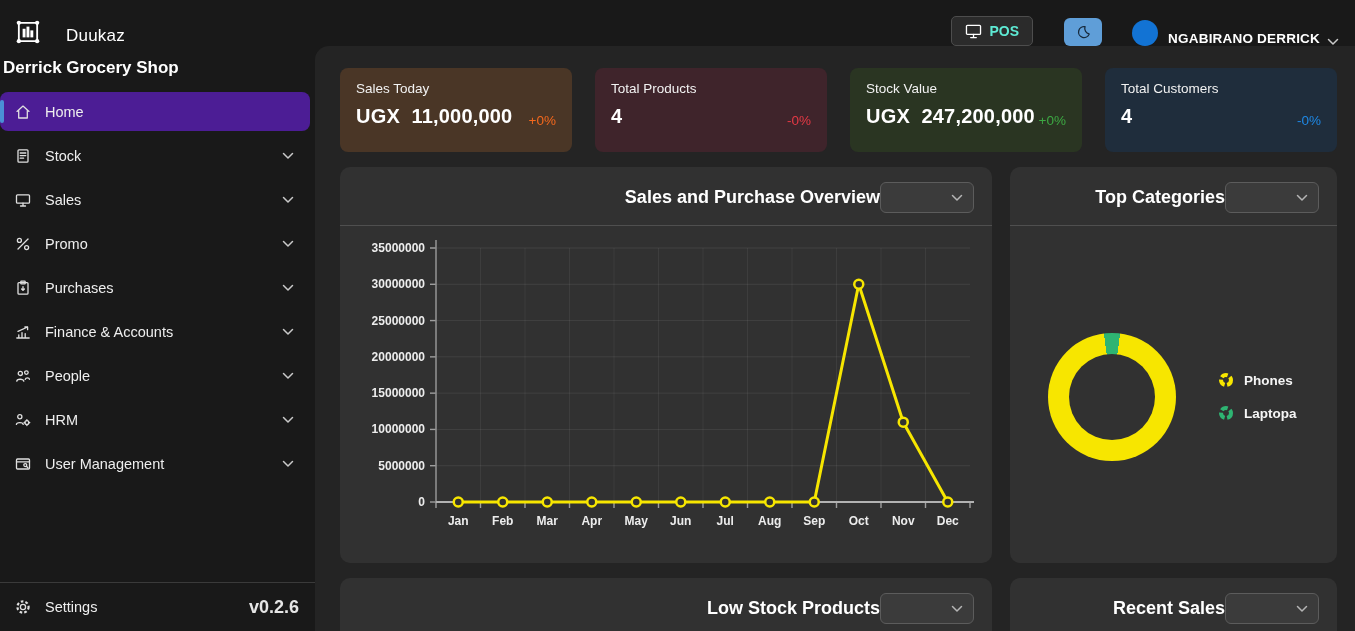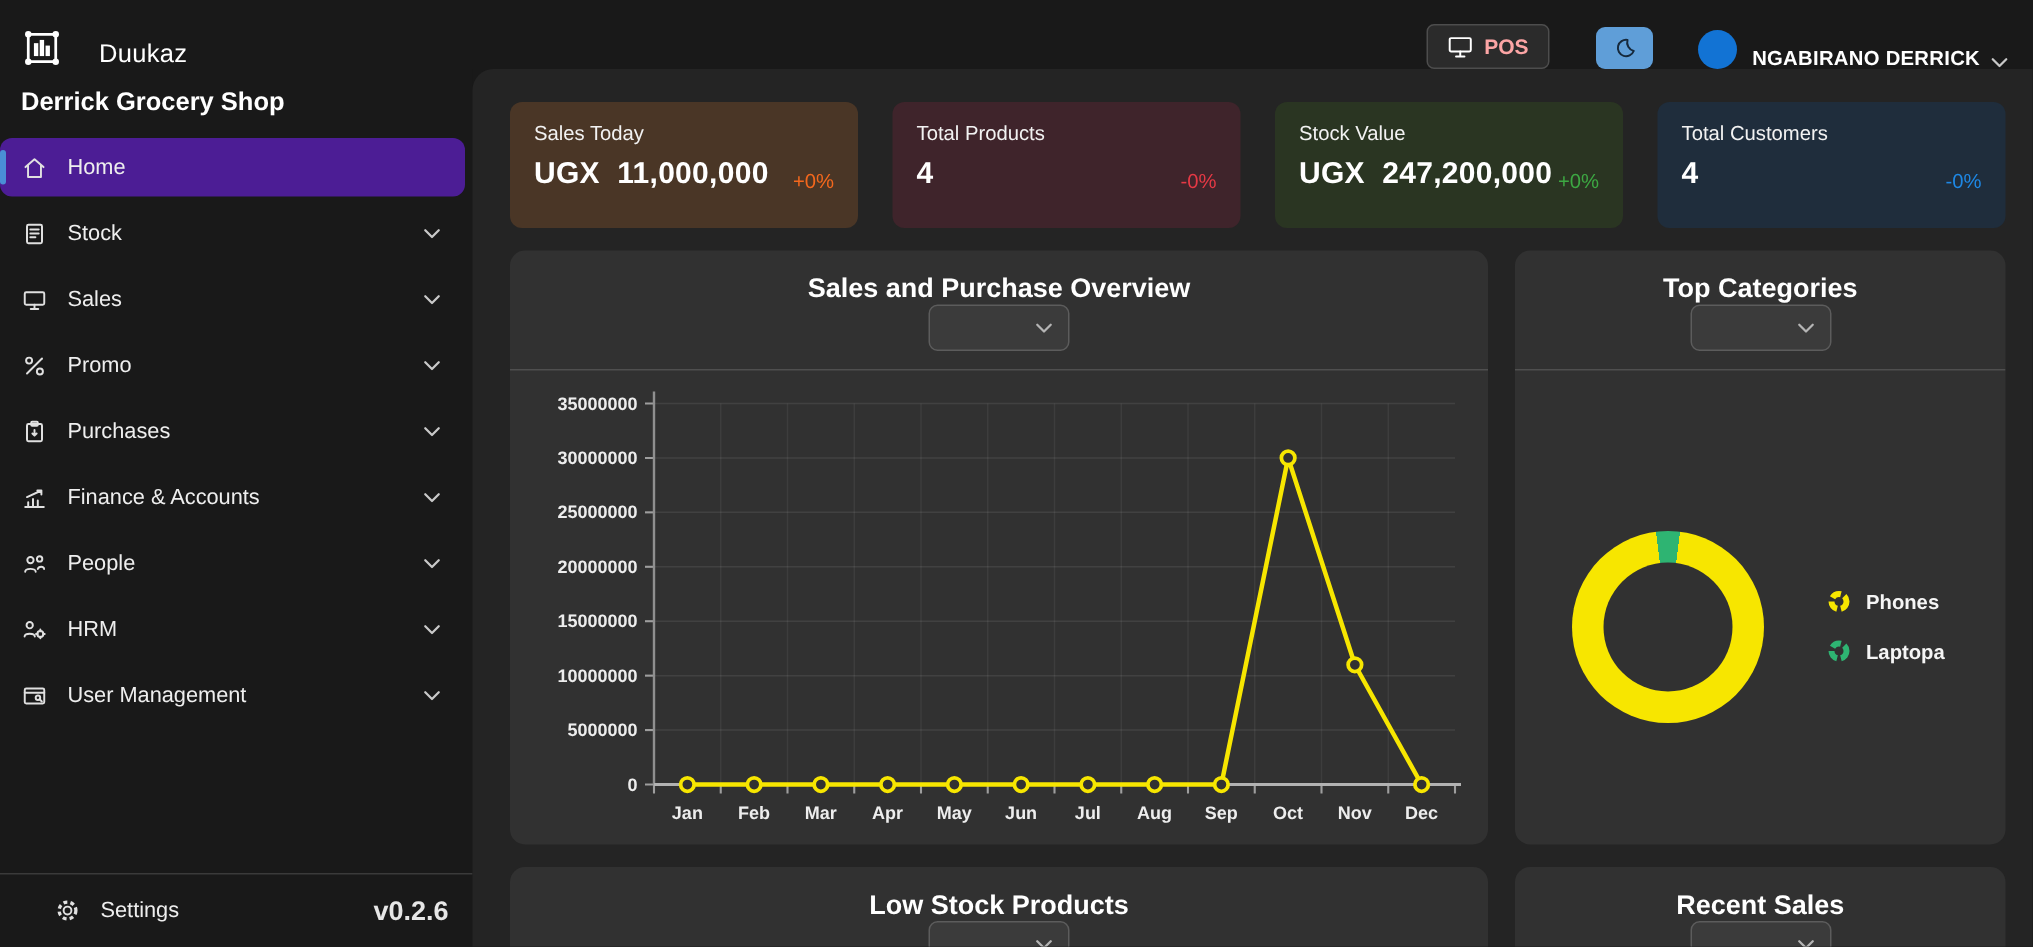--- a/index.html
+++ b/index.html
@@ -6,62 +6,62 @@
   html,body { width:1355px; height:631px; overflow:hidden; background:#191919;
     font-family:"Liberation Sans","DejaVu Sans",sans-serif; color:#fff; }
 
   
   .topbar { position:absolute; top:0; left:0; width:1355px; height:46px; background:#191919;
     display:flex; align-items:flex-end; padding:0 14px; z-index:5; }
   .brand-logo { width:28px; height:28px; display:flex; align-items:center; }
   .brand-name { margin-left:24px; font-size:17px; font-weight:500; letter-spacing:.2px; }
   .topbar-spacer { flex:1; }
   .pos-btn { display:flex; align-items:center; gap:8px; background:#2b2b2b; border:1px solid #4d4d4d;
-    color:#fca5a5; font-size:14px; font-weight:700; border-radius:5px; height:30px; padding:0 13px; cursor:pointer; }
+    color:#5eead4; font-size:14px; font-weight:700; border-radius:5px; height:30px; padding:0 13px; cursor:pointer; }
   .theme-btn { margin-left:31px; width:38px; height:28px; border:none; border-radius:6px;
     display:flex; align-items:center; justify-content:center; cursor:pointer; background:#5f9ed8; }
   .avatar { margin-left:30px; width:26px; height:26px; border-radius:50%; background:#1273d4; cursor:pointer; }
   .user-name { margin-left:10px; font-size:13.5px; font-weight:700; letter-spacing:.2px; cursor:pointer; }
   .user-caret { margin-left:7px; margin-right:2px; display:flex; }
 
   
   .sidebar { position:absolute; top:46px; left:0; width:315px; height:585px; background:#191919; }
-  .shop-name { font-size:17px; font-weight:700; padding:12px 8px 14px 3px;margin-left:11px; }
+  .shop-name { font-size:17px; font-weight:700; padding:12px 8px 14px 3px; }
   .nav { padding-right:5px; }
   .nav-item { position:relative; display:flex; align-items:center; height:39px; margin-bottom:5px;
     padding:0 16px 0 14px; border-radius:8px; cursor:pointer; }
   .nav-item.active { background:#4c1d95; }
   .nav-item.active .accent { position:absolute; left:0; top:8px; width:4px; height:23px;
     border-radius:3px; background:#4a8fd6; }
   .nav-icon { width:18px; height:18px; margin-right:13px; display:flex; align-items:center; justify-content:center; }
   .nav-label { font-size:14.5px; color:#eeeeee; flex:1; }
   .nav-chevron { display:flex; }
-  .sidebar-bottom { position:absolute; bottom:0; left:0; width:315px; border-top:1px solid #3a3a3a;padding-left:22px; }
+  .sidebar-bottom { position:absolute; bottom:0; left:0; width:315px; border-top:1px solid #3a3a3a; }
   .settings-row { display:flex; align-items:center; height:48px; padding:0 16px 0 14px; cursor:pointer; }
   .settings-label { font-size:14.5px; color:#eeeeee; flex:1; margin-left:13px; }
   .version { font-size:18px; font-weight:700; color:#e6e6e6; }
 
   
   .main { position:absolute; top:46px; left:315px; width:1040px; height:585px;
     background:#242424; border-top-left-radius:14px; overflow:hidden; }
   .stats-row { display:flex; gap:23px; margin:22px 18px 0 25px; }
   .stat-card { width:232px; height:84px; border-radius:8px; padding:13px 16px 12px; }
   .stat-label { font-size:13.5px; color:#f2f2f2; }
   .stat-bottom { display:flex; align-items:flex-end; justify-content:space-between; margin-top:9px; }
   .stat-value { font-size:20px; font-weight:700; white-space:pre; letter-spacing:.2px; }
   .stat-delta { font-size:13.5px; font-weight:400; }
 
   .cards-row { display:flex; gap:18px; margin:15px 18px 0 25px; }
   .card { background:#313131; border-radius:10px; overflow:hidden; }
   .card.tall { height:396px; }
   .card.short { height:140px; }
   .card-wide { width:652px; }
   .card-narrow { width:327px; }
-  .card-header { display:flex; align-items:center; justify-content:flex-start;
-    padding:15px 18px 12px; border-bottom:1px solid #4f4f4f; margin:0 0 0 0;flex-direction:column; }
+  .card-header { display:flex; align-items:center; justify-content:flex-end;
+    padding:15px 18px 12px; border-bottom:1px solid #4f4f4f; margin:0 0 0 0; }
   .card-title { font-size:18px; font-weight:700; }
   .select { width:94px; height:31px; background:#3b3b3b; border:1px solid #5c5c5c; border-radius:6px;
     display:flex; align-items:center; justify-content:flex-end; padding:0 10px; cursor:pointer; }
 
   .chart-body { padding:8px 12px 0; }
   .tick-label { fill:#ededed; font-size:12px; font-weight:700; font-family:"Liberation Sans","DejaVu Sans",sans-serif; }
 
   .cat-body { display:flex; align-items:center; height:341px; padding:0 0 0 38px; }
   .donut { position:relative; width:128px; height:128px; border-radius:50%; }
   .donut-hole { position:absolute; left:21px; top:21px; width:86px; height:86px;

